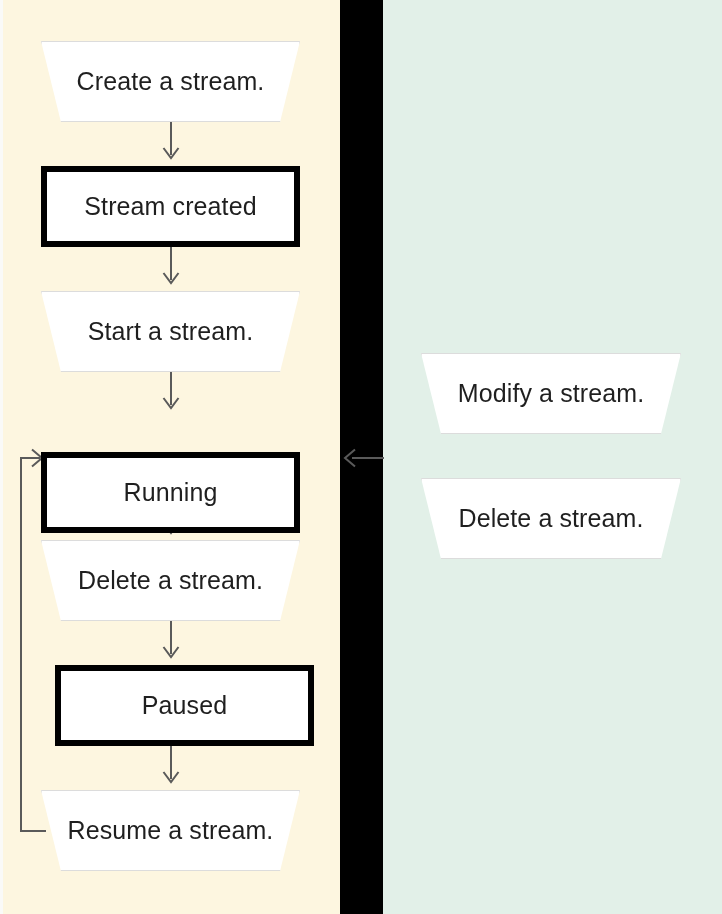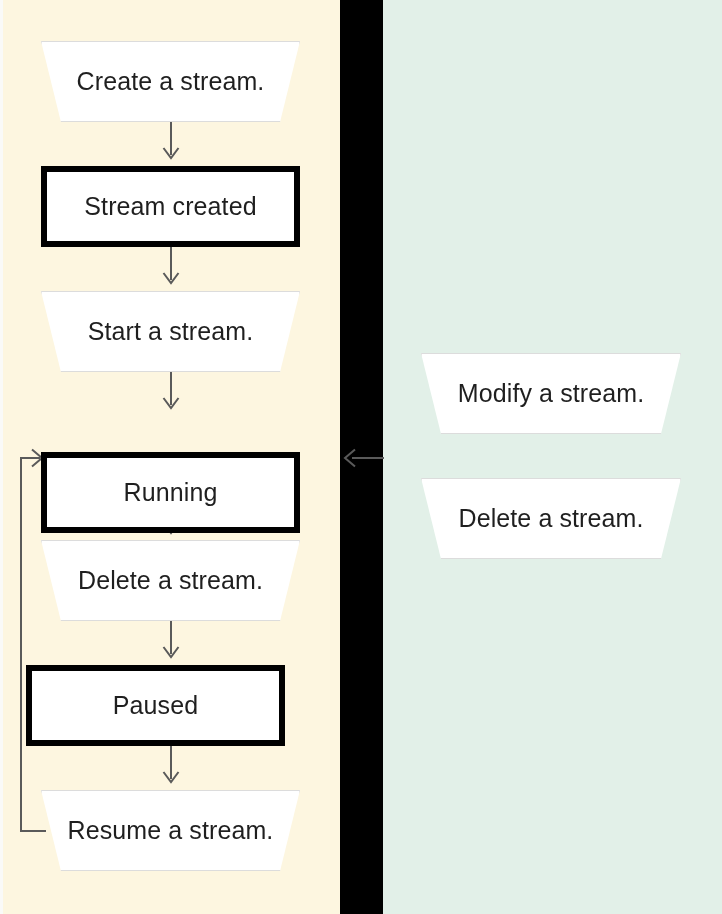--- a/index.html
+++ b/index.html
@@ -163,21 +163,21 @@
 
   <div class="node rect" style="left:41px; top:416px; width:259px; height:81px;margin-top:36px;">
     <span>Running</span>
   </div>
 
   <div class="node trap" style="left:41px; top:540px; width:259px; height:81px;">
     <span class="trap-bg"></span>
     <span class="trap-label">Delete a stream.</span>
   </div>
 
-  <div class="node rect" style="left:26px; top:665px; width:259px; height:81px;">
+  <div class="node rect" style="left:55px; top:665px; width:259px; height:81px;">
     <span>Paused</span>
   </div>
 
   <div class="node trap" style="left:41px; top:790px; width:259px; height:81px;justify-content:center;">
     <span class="trap-bg"></span>
     <span class="trap-label">Resume a stream.</span>
   </div>
 
   <div class="node trap" style="left:421px; top:353px; width:260px; height:81px;">
     <span class="trap-bg"></span>

